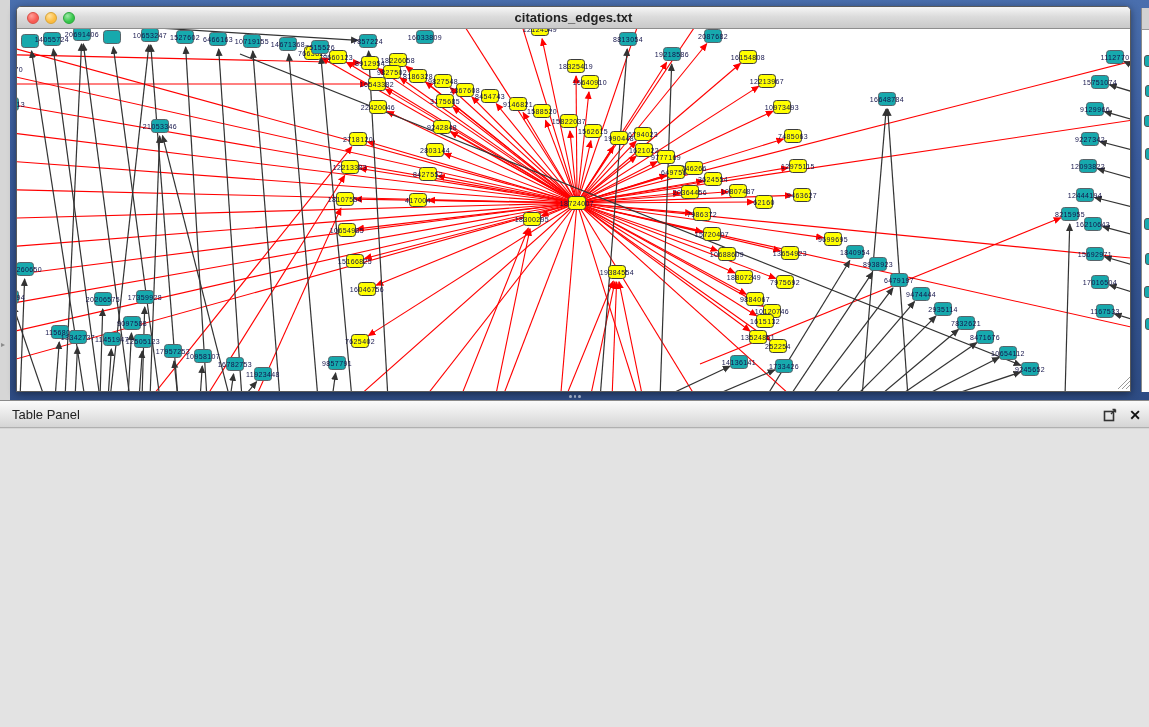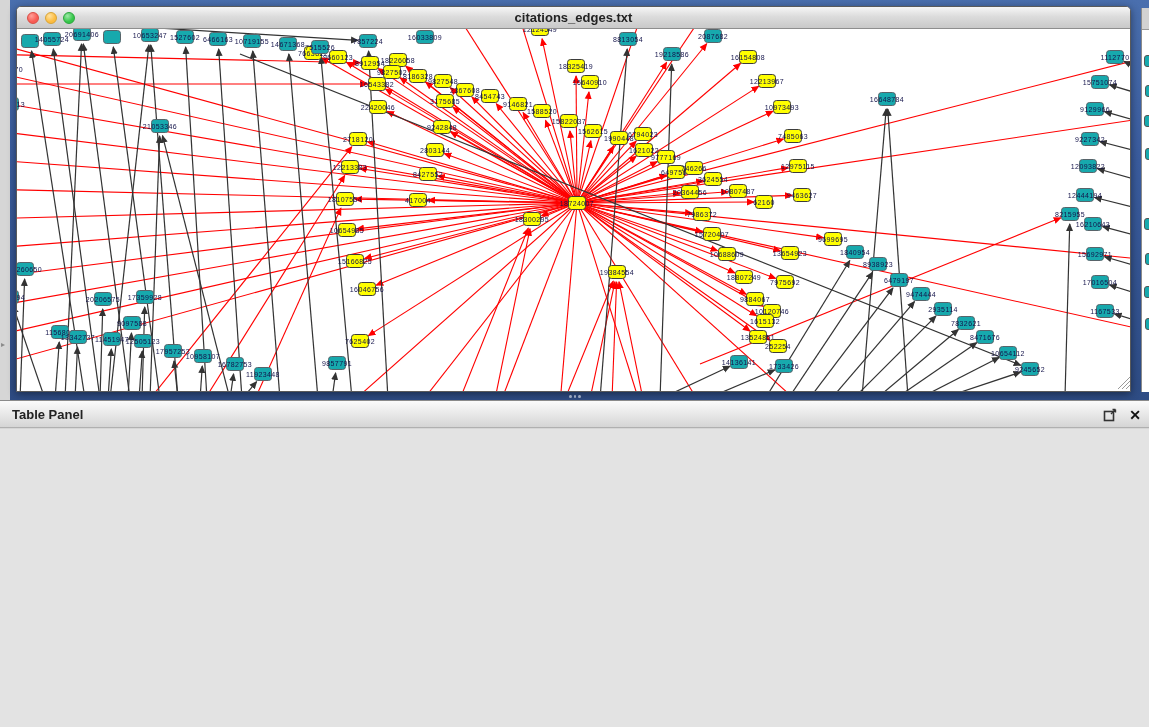--- a/index.html
+++ b/index.html
@@ -26,21 +26,21 @@
   .traffic { position:absolute; top:5px; width:12px; height:12px; border-radius:50%; }
   .t-red   { left:10px;  background:radial-gradient(circle at 35% 30%,#ff9f98,#f85c54 60%); border:1px solid #d94c44; }
   .t-yel   { left:28px; background:radial-gradient(circle at 35% 30%,#ffe2a0,#fdbc40 60%); border:1px solid #d9a433; }
   .t-grn   { left:46px; background:radial-gradient(circle at 35% 30%,#9fe8a8,#35c749 60%); border:1px solid #2aa53c; }
   #graph-svg { display:block; background:#fff; }
 
   
   #panel-header { position:absolute; left:0; top:400px; width:1149px; height:28px;
     background:linear-gradient(180deg,#fbfbfb,#d5d5d5); border-top:1px solid #8a8a8a;
     border-bottom:1px solid #b0b0b0; }
-  #panel-header .ph-title { position:absolute; left:12px; top:6px; font-size:13px; color:#222;font-weight:bold; }
+  #panel-header .ph-title { position:absolute; left:12px; top:6px; font-size:13px; color:#222; }
   #float-btn { position:absolute; left:1103px; top:7px; width:14px; height:14px; cursor:pointer; }
   #close-btn { position:absolute; left:1127px; top:5px; width:16px; height:18px;
     font-size:14px; font-weight:700; color:#111; text-align:center; line-height:18px; cursor:pointer; }
   #panel-body { position:absolute; left:0; top:429px; width:1149px; height:298px; background:#e3e3e3; }
 
   .collapse-arrow { position:absolute; left:1px; top:340px; font-size:8px; color:#8a8a8a; }
   #split-grip { position:absolute; left:569px; top:395px; width:12px; height:4px; display:flex; gap:2px; }
   #split-grip i { width:3px; height:3px; background:#9aa7bf; border-radius:50%; display:block; }
 </style>
 </head>

